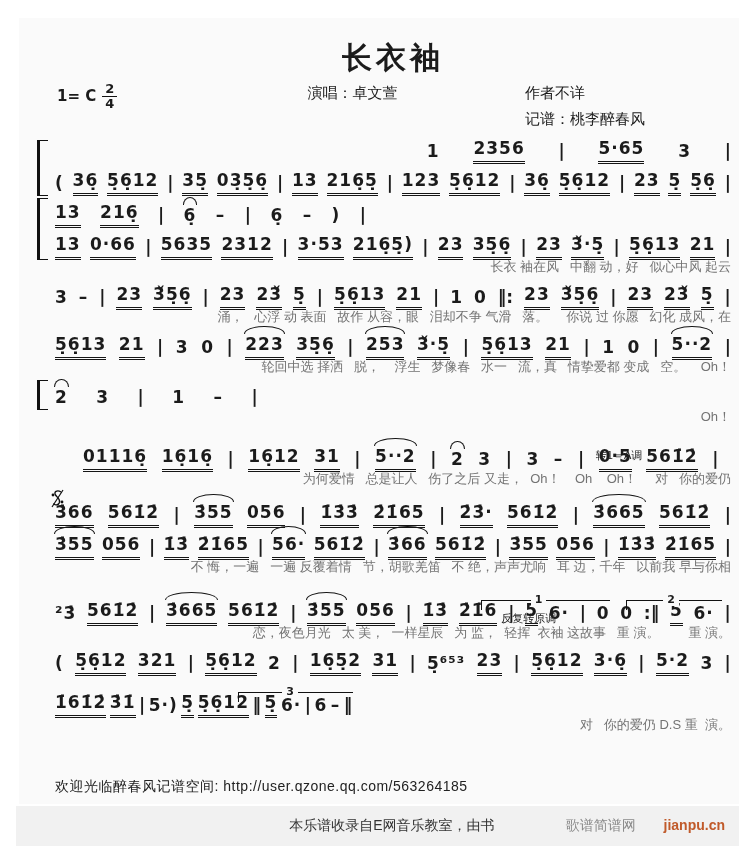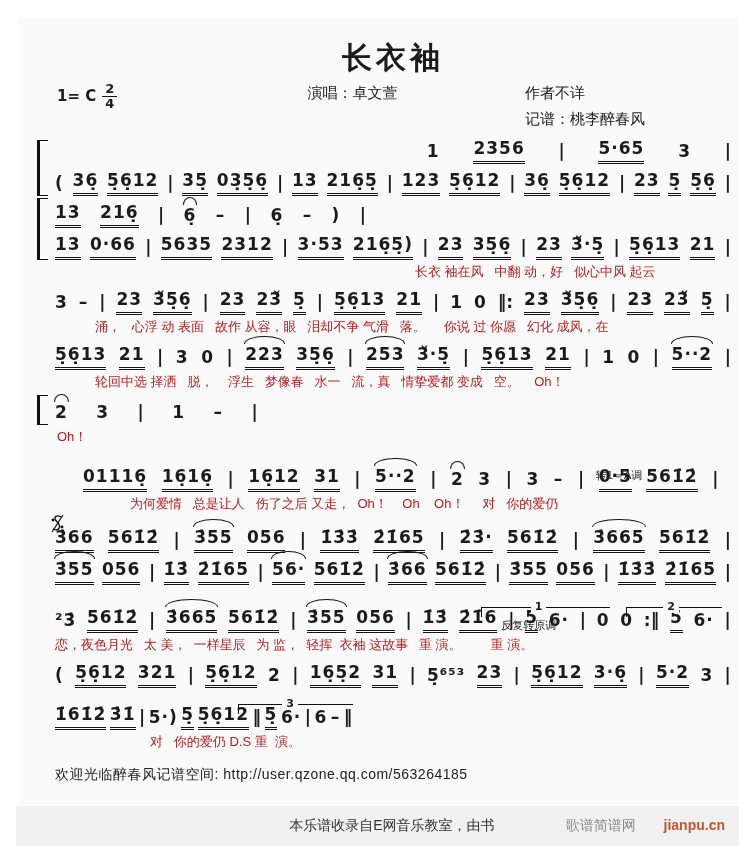--- a/index.html
+++ b/index.html
@@ -26,31 +26,31 @@
   .noteline{display:flex;justify-content:space-between;align-items:flex-end;
             min-height:24px;margin-top:8px;}
   .note{font-family:"DejaVu Sans",sans-serif;font-weight:bold;font-size:17px;
         letter-spacing:1px;position:relative;line-height:1.15;}
   .beam{border-bottom:1px solid #151515;padding-bottom:2px;}
   .beam::after{content:"";position:absolute;left:0;right:0;bottom:-3px;height:1px;background:#151515;}
   .arc::before{content:"";position:absolute;left:-1px;right:-1px;top:-9px;height:7px;
         border:1.4px solid #151515;border-bottom:none;
         border-radius:50% 50% 0 0/100% 100% 0 0;}
   .bar{font-family:"DejaVu Sans",sans-serif;font-weight:bold;font-size:17px;line-height:1.15;}
-  .lyrics{font-size:13px;white-space:pre;margin-top:5px;color:#b91c1c;}
+  .lyrics{font-size:13px;white-space:pre;color:#737373;text-align:right;}
   .lbracket{position:absolute;left:-18px;top:-4px;bottom:-2px;width:8px;
         border-left:3.5px solid #111;border-top:1.5px solid #111;border-bottom:1.5px solid #111;}
   .lbracket.tall{top:-30px;}
   .segno{position:absolute;left:-6px;top:-14px;}
   .volta{position:absolute;height:9px;border-top:1.2px solid #111;border-left:1.2px solid #111;}
   .volta span{position:absolute;top:-8px;left:38%;background:#fafafa;padding:0 4px;
         font-family:"DejaVu Sans",sans-serif;font-weight:bold;font-size:11px;}
   .anno-text{position:absolute;font-size:11px;color:#222;white-space:nowrap;}
   
-  .qzone{position:absolute;left:36px;bottom:20px;font-size:14px;color:#222;letter-spacing:.5px;text-align:center;}
+  .qzone{position:absolute;left:36px;bottom:8px;font-size:14px;color:#222;letter-spacing:.5px;text-align:center;}
   .bottombar{position:absolute;left:16px;right:0;bottom:0;height:40px;background:#f1f1f1;}
   .sourcenote{position:absolute;left:52%;top:50%;transform:translate(-50%,-50%);
         font-size:14px;color:#333;white-space:nowrap;}
   .siteblock{position:absolute;right:14px;top:50%;transform:translateY(-50%);
         font-size:14px;white-space:nowrap;}
   .sitename{color:#8a8a8a;}
   .sitelink{font-weight:bold;}
 </style>
 </head>
 <body>
@@ -287,20 +287,21 @@
             <span class="note beam">561̇2̇</span>
             <span class="bar">|</span>
             <span class="note beam">3̇55</span>
             <span class="note beam">056</span>
             <span class="bar">|</span>
             <span class="note beam">1̇3̇3̇</span>
             <span class="note beam">2̇1̇65</span>
             <span class="bar">|</span>
           </div>
         </div>
+        <div class="lyrics" style="padding-left: 0px;">不 悔，一遍   一遍 反覆着情   节，胡歌羌笛   不 绝，声声尤响   耳 边，千年   以前我 早与你相</div>
       </div>
       <div class="system">
         <div class="syslines">
           <div class="noteline" style="width: 100%; margin-top: 24px;">
             <span class="note">²3̇</span>
             <span class="note beam">561̇2̇</span>
             <span class="bar">|</span>
             <span class="note beam arc">3̇665</span>
             <span class="note beam">561̇2̇</span>
             <span class="bar">|</span>

